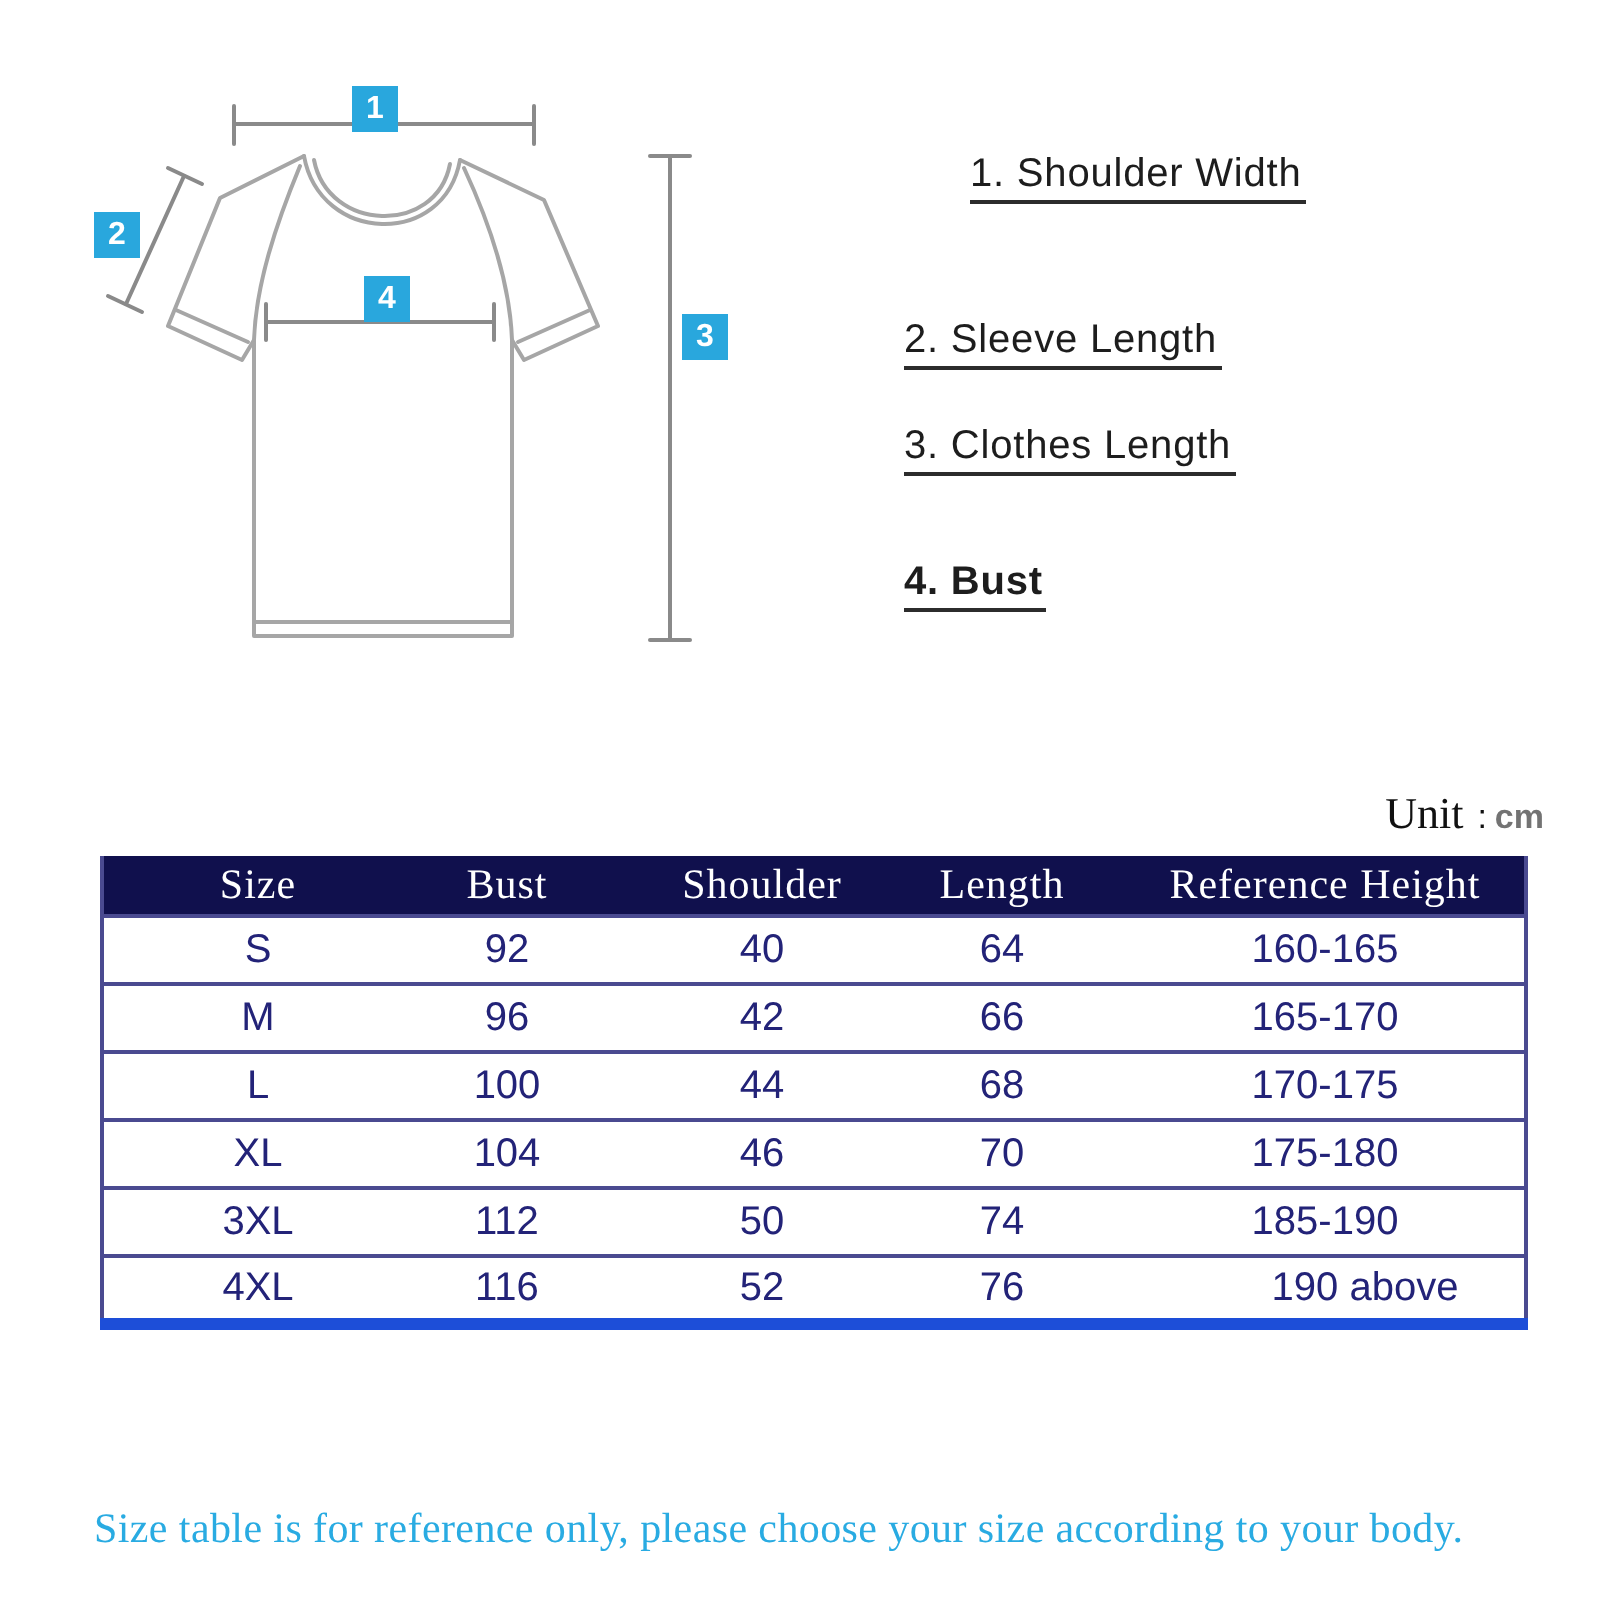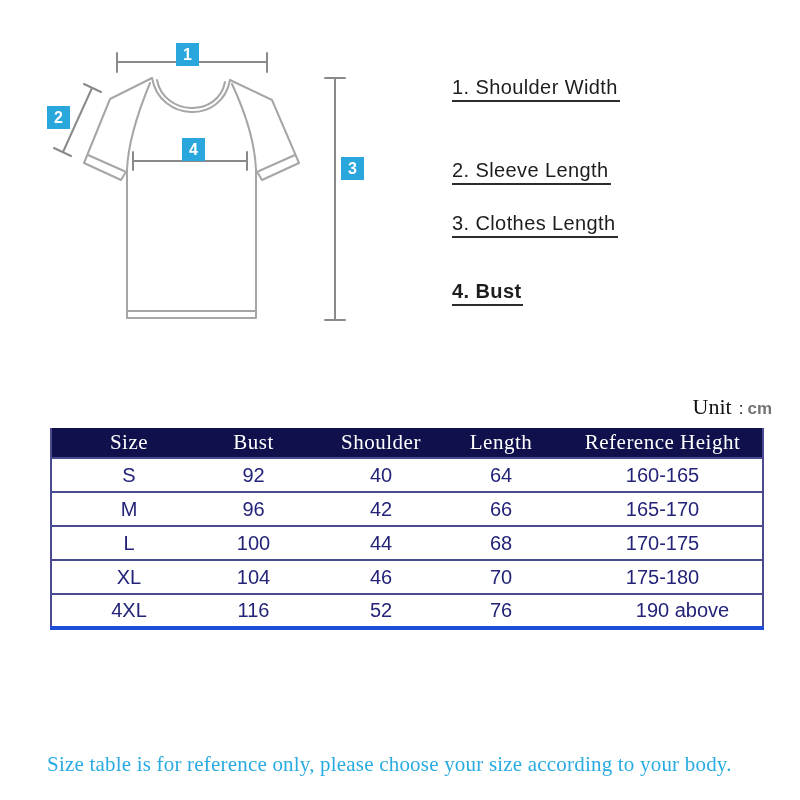--- a/index.html
+++ b/index.html
@@ -32,21 +32,21 @@
   .legend { position: absolute; left: 452px; top: 0; }
   .legend-item {
     position: absolute;
     white-space: nowrap;
     font: 20px/22px "Liberation Sans", sans-serif;
     color: #1d1d1d;
     letter-spacing: 0.4px;
     border-bottom: 2px solid #2c2c2c;
     padding: 0 2px 2px 0;
   }
-  .legend-item-1 { top: 76px; }
+  .legend-item-1 { top: 76px; margin-left: 33px; }
   .legend-item-2 { top: 159px; }
   .legend-item-3 { top: 212px; }
   .legend-item-4 { top: 280px; font-weight: bold; }
 
   
   .unit-line {
     position: absolute;
     right: 28px; top: 394px;
     white-space: nowrap;
   }
@@ -55,21 +55,21 @@
   .unit-value{ font: bold 17px "Liberation Sans", sans-serif; color: #737373; }
 
   
   .size-table-wrap { position: absolute; left: 50px; top: 428px; }
   table.size-table {
     border-collapse: collapse;
     table-layout: fixed;
     width: 712px;
     border-left: 2px solid #4a4a90;
     border-right: 2px solid #4a4a90;
-    border-bottom: 4px solid #1d4ed8;
+    border-bottom: 6px solid #1d4ed8;
     border-radius: 30px;
   }
   table.size-table thead th {
     background: #10104d;
     color: #ffffff;
     font: 21px "Liberation Serif", serif;
     font-weight: normal;
     letter-spacing: 0.5px;
     height: 30px;
     text-align: center;
@@ -193,20 +193,27 @@
           <td>170-175</td>
         </tr>
         <tr>
           <td>XL</td>
           <td>104</td>
           <td>46</td>
           <td>70</td>
           <td>175-180</td>
         </tr>
         <tr>
+          <td>3XL</td>
+          <td>112</td>
+          <td>50</td>
+          <td>74</td>
+          <td>185-190</td>
+        </tr>
+        <tr>
           <td>4XL</td>
           <td>116</td>
           <td>52</td>
           <td>76</td>
           <td>190 above</td>
         </tr>
       </tbody>
     </table>
   </div>
 

